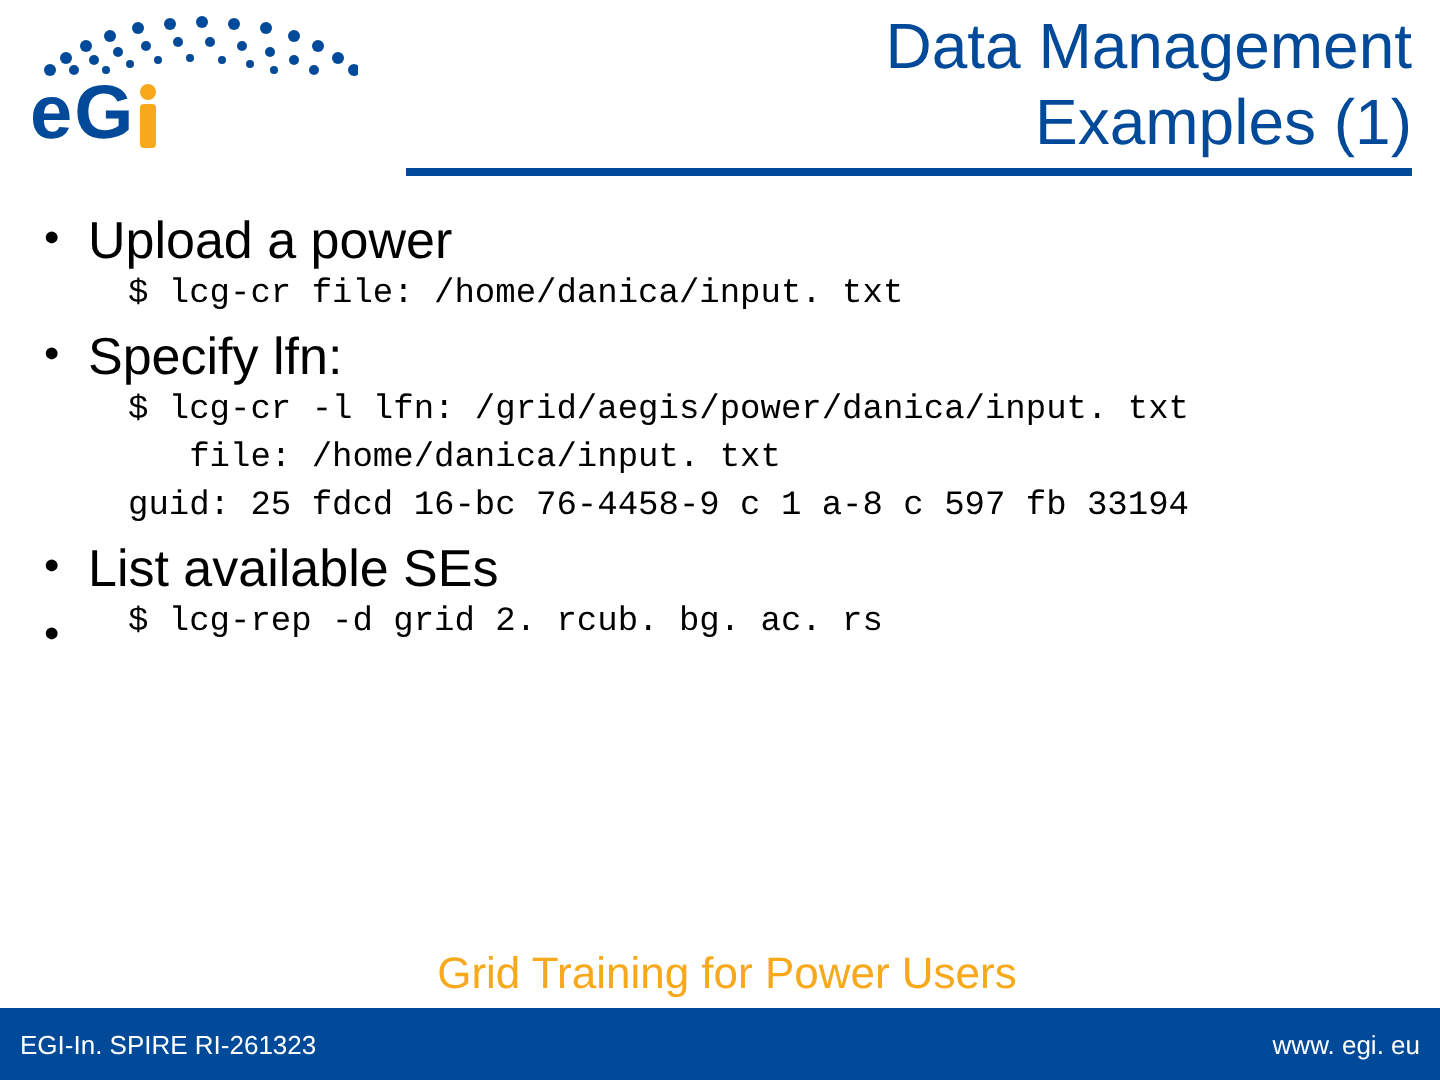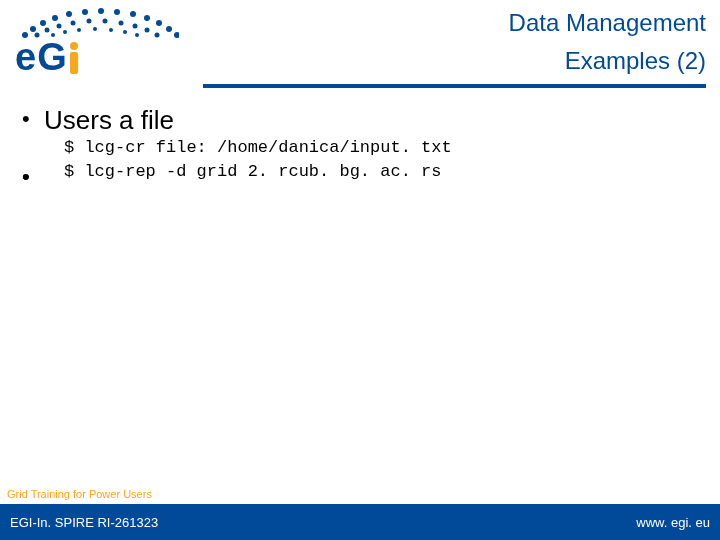--- a/index.html
+++ b/index.html
@@ -8,21 +8,21 @@
 
   .header { position: relative; height: 100px; }
   .logo { position: absolute; left: 5px; top: 5px; width: 180px; height: 80px; }
   .logo-dots { position:absolute; top:0; left:14px; width:160px; height:34px; }
   .logo-text { position:absolute; bottom:6px; left:10px; display:flex; align-items:center; font-size:38px; font-weight:700; letter-spacing:1px; }
   .logo-e { color:#004a99; }
   .logo-g { color:#004a99; }
   .logo-i { display:inline-flex; flex-direction:column; align-items:center; margin-left:2px;}
   .logo-i-dot { width:8px; height:8px; border-radius:50%; background:#f7a81b; margin-bottom:2px;}
   .logo-i-stem { width:8px; height:22px; background:#f7a81b; border-radius:2px;}
-  .title { position:absolute; right:14px; top:4px; text-align:right; color:#004a99; font-size:24px; line-height:38px; }
+  .title { position:absolute; right:14px; top:4px; text-align:right; color:#004a99; font-size:32px; line-height:38px; }
   .title-underline { position:absolute; left:203px; right:14px; top:84px; height:4px; background:#004a99; }
 
   .body { position:absolute; top:104px; left:0; right:0; padding: 0 6px 0 6px; }
   ul.b1 { list-style:none; }
   ul.b1 > li { position:relative; padding-left:38px; margin-bottom:2px; }
   ul.b1 > li::before { content:"•"; position:absolute; left:16px; top:0; font-size:22px; color:#000; line-height:30px;}
   .h1 { font-size:26px; color:#000; line-height:32px; }
   .code { font-family: "Courier New", Courier, monospace; font-weight:400; font-size:17px; color:#000; line-height:20px; margin-left:20px; margin-top:2px; margin-bottom:4px; white-space:pre; }
 
   .footer { position:absolute; left:0; right:0; bottom:0; height:36px; background:#004a99; color:#fff; display:flex; align-items:center; font-size:13px; }
@@ -74,40 +74,47 @@
         <span class="logo-e">e</span>
         <span class="logo-g">G</span>
         <span class="logo-i">
           <span class="logo-i-dot"></span>
             <span class="logo-i-stem"></span>
         </span>
       </div>
     </div>
     <div class="title">
       <div>Data Management</div>
-      <div>Examples (2)</div>
+      <div>Examples (1)</div>
     </div>
     <div class="title-underline"></div>
   </div>
 
   <div class="body">
     <ul class="b1">
       <li>
-        <div class="h1">Users a file</div>
+        <div class="h1">Upload a power</div>
         <div class="code">$ lcg-cr file: /home/danica/input. txt</div>
       </li>
       <li>
+        <div class="h1">Specify lfn:</div>
+        <div class="code">$ lcg-cr -l lfn: /grid/aegis/power/danica/input. txt</div>
+        <div class="code">   file: /home/danica/input. txt</div>
+        <div class="code">guid: 25 fdcd 16-bc 76-4458-9 c 1 a-8 c 597 fb 33194</div>
+      </li>
+      <li>
+        <div class="h1">List available SEs</div>
       </li>
       <li>
         <div class="code">$ lcg-rep -d grid 2. rcub. bg. ac. rs</div>
       </li>
     </ul>
   </div>
 
-  <div class="center-wrap" style="position:absolute; left:7px; right:0; bottom:40px; color:#f7a81b; font-size:11px;">
+  <div class="center-wrap" style="position:absolute; left:7px; right:0; bottom:40px; text-align:center; color:#f7a81b; font-size:22px;">
     <span>Grid Training for Power Users</span>
   </div>
 
   <div class="footer">
     <div class="left">EGI-In. SPIRE RI-261323</div>
     <div class="right">www. egi. eu</div>
   </div>
 
 </div>
 

